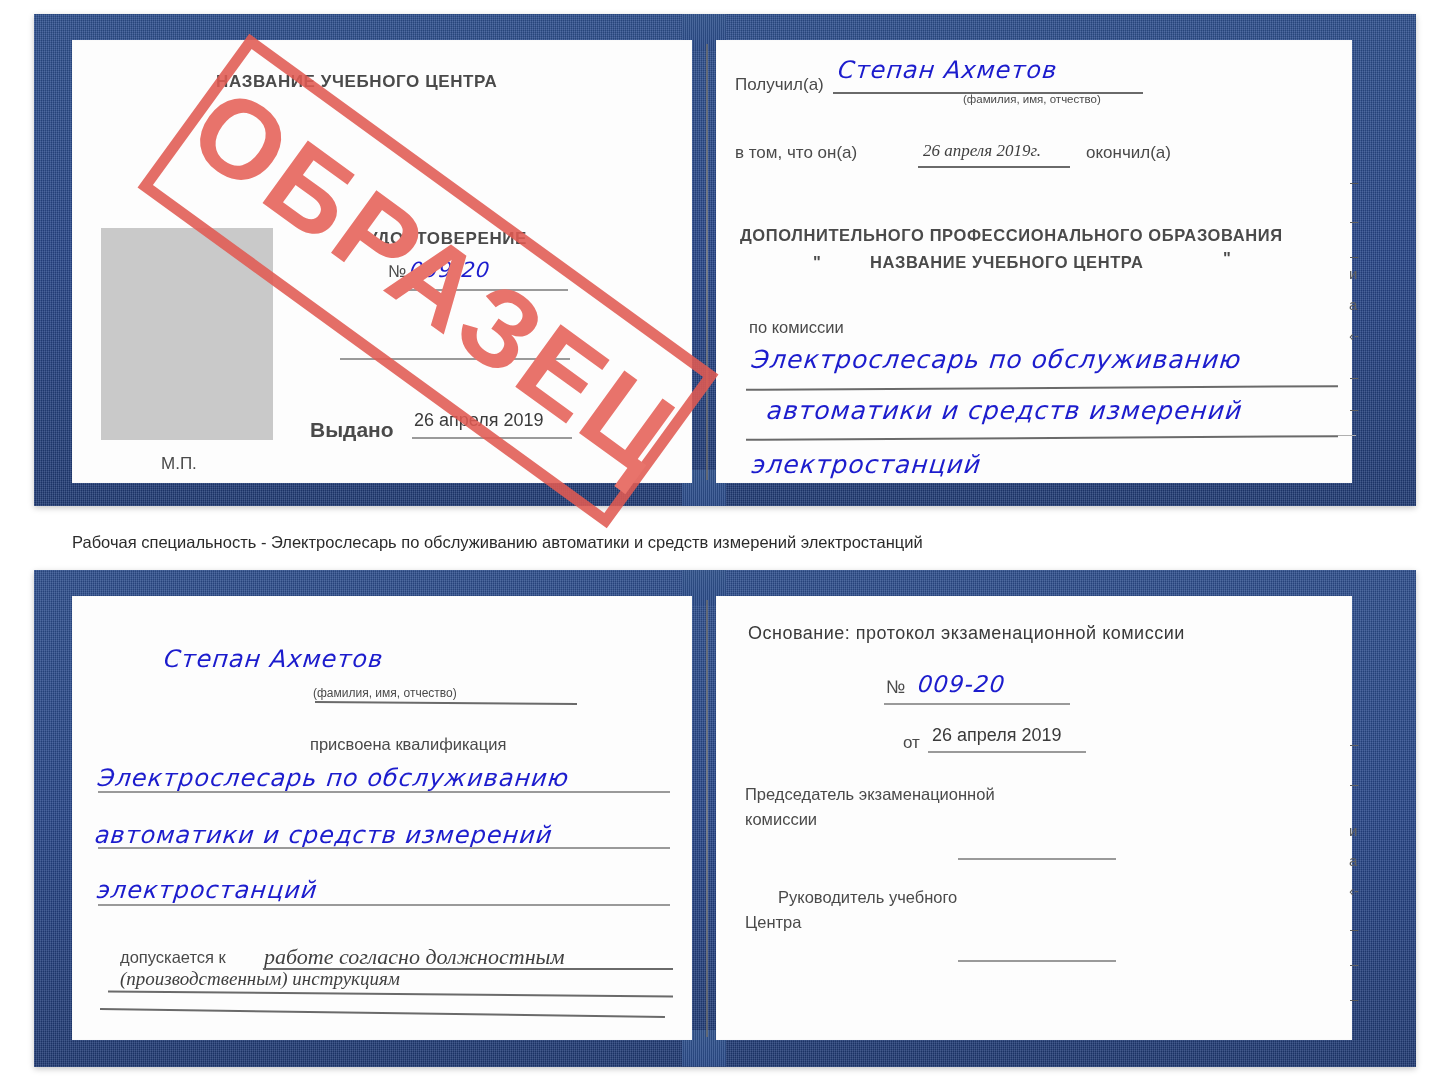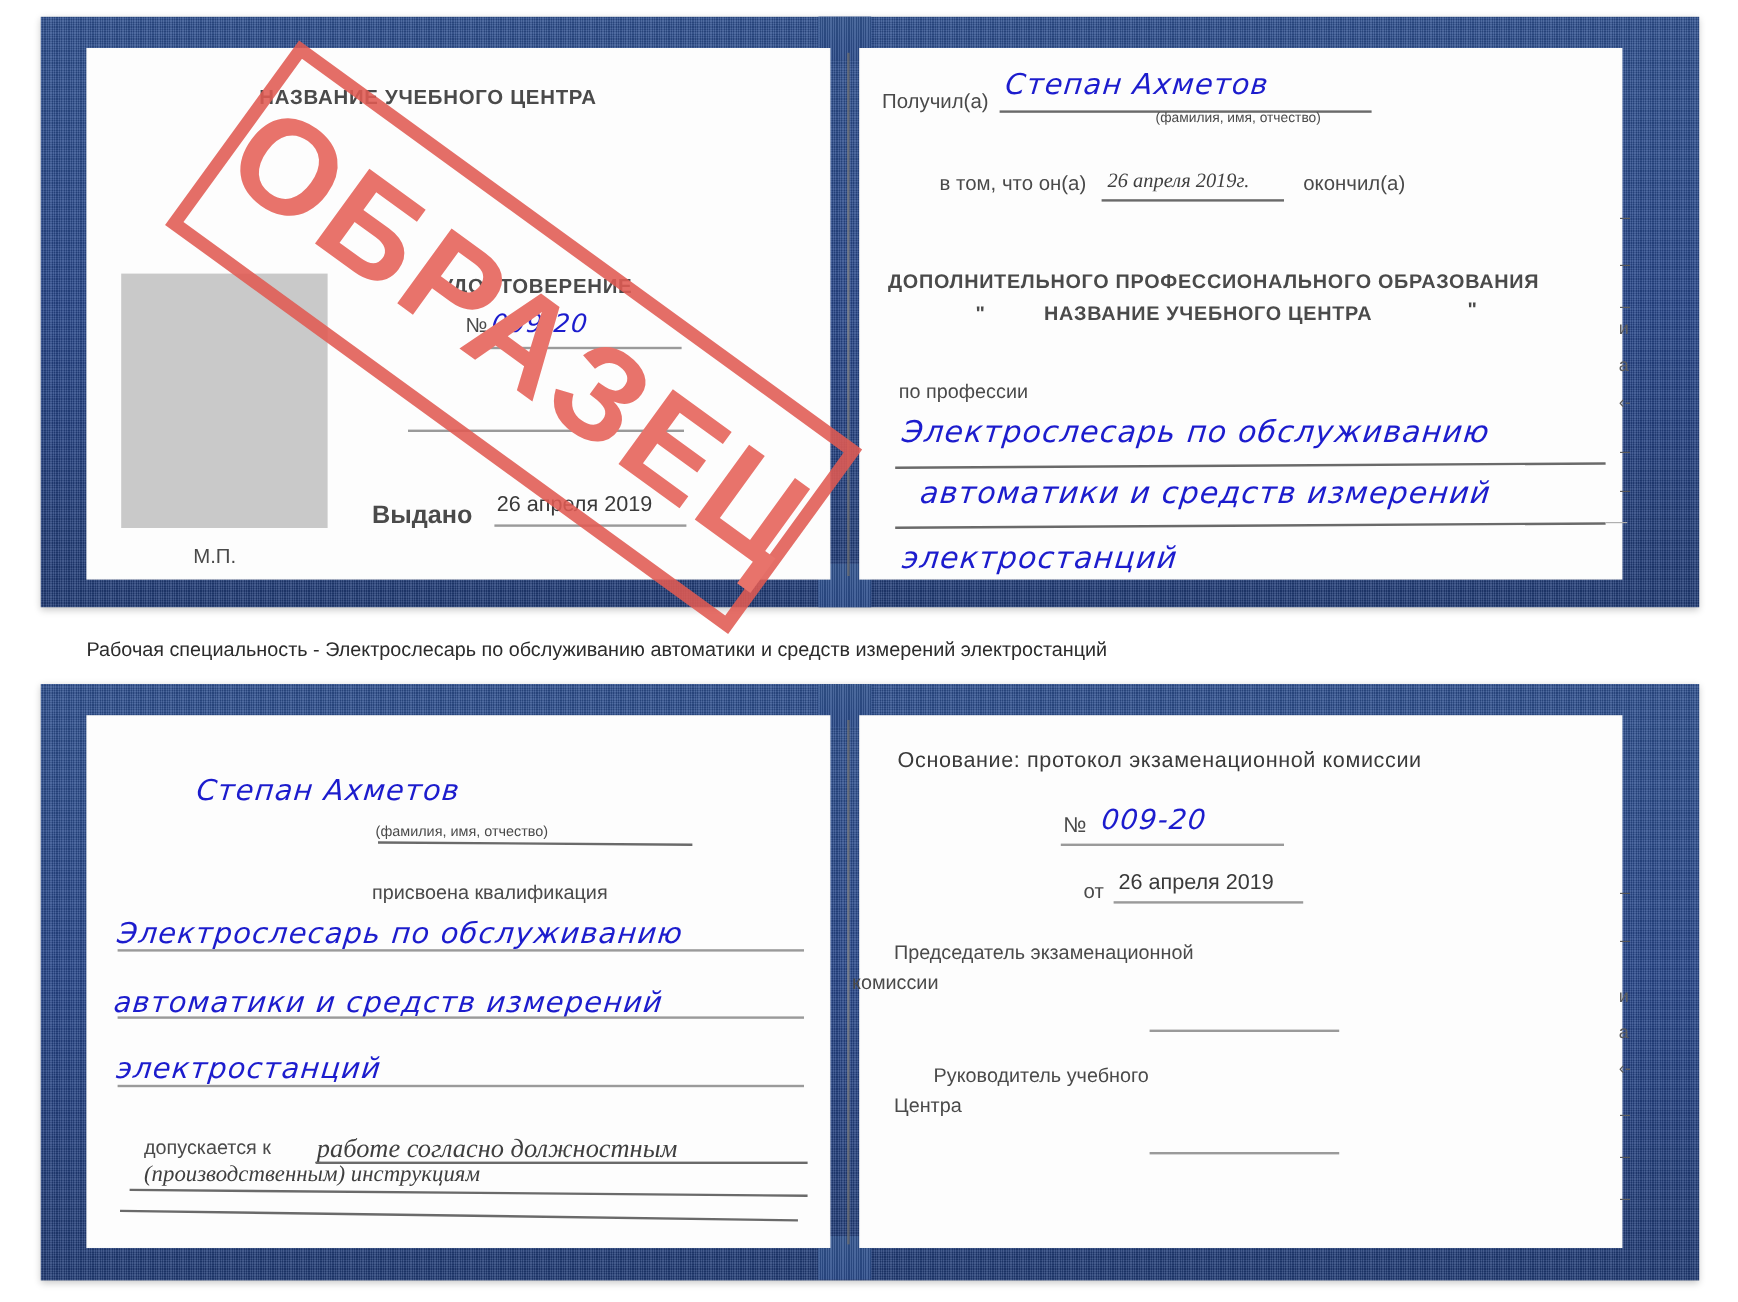--- a/index.html
+++ b/index.html
@@ -179,31 +179,31 @@
   <div class="stamp">
     <div class="stamp-frame"></div>
     <div class="stamp-word">ОБРАЗЕЦ</div>
   </div>
 
   <div class="txt" style="left:735px; top:75px; font-size:17px;">Получил(а)</div>
   <div class="hand" style="left:838px; top:56px; font-size:24px;">Степан Ахметов</div>
   <div class="rule dk" style="left:833px; top:92px; width:310px;"></div>
   <div class="txt" style="left:963px; top:93px; font-size:11.5px;">(фамилия, имя, отчество)</div>
 
-  <div class="txt" style="left:735px; top:143px; font-size:17px;margin-left:48px;">в том, что он(а)</div>
+  <div class="txt" style="left:735px; top:143px; font-size:17px;">в том, что он(а)</div>
   <div class="hand-serif" style="left:923px; top:141px; font-size:17px;">26 апреля 2019г.</div>
   <div class="rule dk" style="left:918px; top:166px; width:152px;"></div>
   <div class="txt" style="left:1086px; top:143px; font-size:17px;">окончил(а)</div>
 
   <div class="txt bold" style="left:740px; top:226px; font-size:16.5px;">ДОПОЛНИТЕЛЬНОГО ПРОФЕССИОНАЛЬНОГО ОБРАЗОВАНИЯ</div>
   <div class="txt bold" style="left:813px; top:253px; font-size:16.5px;">"</div>
   <div class="txt bold" style="left:870px; top:253px; font-size:16.5px;">НАЗВАНИЕ УЧЕБНОГО ЦЕНТРА</div>
   <div class="txt bold" style="left:1223px; top:249px; font-size:16.5px;">"</div>
 
-  <div class="txt" style="left:749px; top:318px; font-size:16.5px;">по профессии</div>
+  <div class="txt" style="left:749px; top:318px; font-size:16.5px;">по комиссии</div>
 
   <div class="hand" style="left:752px; top:345px; font-size:25px;">Электрослесарь по обслуживанию</div>
   <div class="rule dk" style="left:746px; top:387px; width:592px; transform:rotate(-0.35deg);"></div>
 
   <div class="hand" style="left:767px; top:396px; font-size:25px;">автоматики и средств измерений</div>
   <div class="rule dk" style="left:746px; top:437px; width:592px; transform:rotate(-0.35deg);"></div>
 
   <div class="hand" style="left:752px; top:450px; font-size:25px;">электростанций</div>
 
   <div class="edge-mark" style="left:1350px; top:173px;">–</div>
@@ -254,21 +254,21 @@
 
   <div class="txt" style="left:886px; top:677px; font-size:18px;">№</div>
   <div class="hand" style="left:918px; top:671px; font-size:23px;">009-20</div>
   <div class="rule" style="left:884px; top:703px; width:186px;"></div>
 
   <div class="txt" style="left:903px; top:733px; font-size:17px;">от</div>
   <div class="txt dark" style="left:932px; top:725px; font-size:18px;">26 апреля 2019</div>
   <div class="rule" style="left:928px; top:751px; width:158px;"></div>
 
   <div class="txt" style="left:745px; top:785px; font-size:16.5px;">Председатель экзаменационной</div>
-  <div class="txt" style="left:710px; top:810px; font-size:16.5px;">комиссии</div>
+  <div class="txt" style="left:745px; top:810px; font-size:16.5px;">комиссии</div>
   <div class="rule" style="left:958px; top:858px; width:158px;"></div>
 
   <div class="txt" style="left:745px; top:888px; font-size:16.5px;margin-left:33px;">Руководитель учебного</div>
   <div class="txt" style="left:745px; top:913px; font-size:16.5px;">Центра</div>
   <div class="rule" style="left:958px; top:960px; width:158px;"></div>
 
   <div class="edge-mark" style="left:1350px; top:735px;">–</div>
   <div class="edge-mark" style="left:1350px; top:775px;">–</div>
   <div class="edge-mark" style="left:1349px; top:822px;">и</div>
   <div class="edge-mark" style="left:1349px; top:852px;">а</div>

